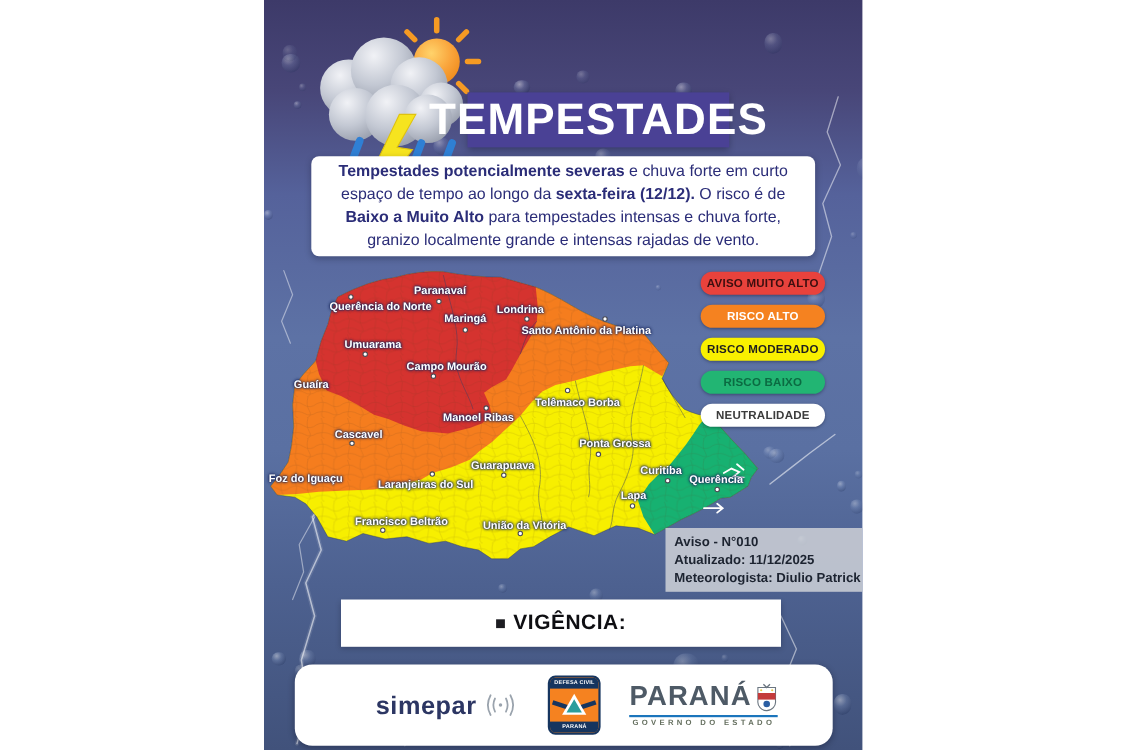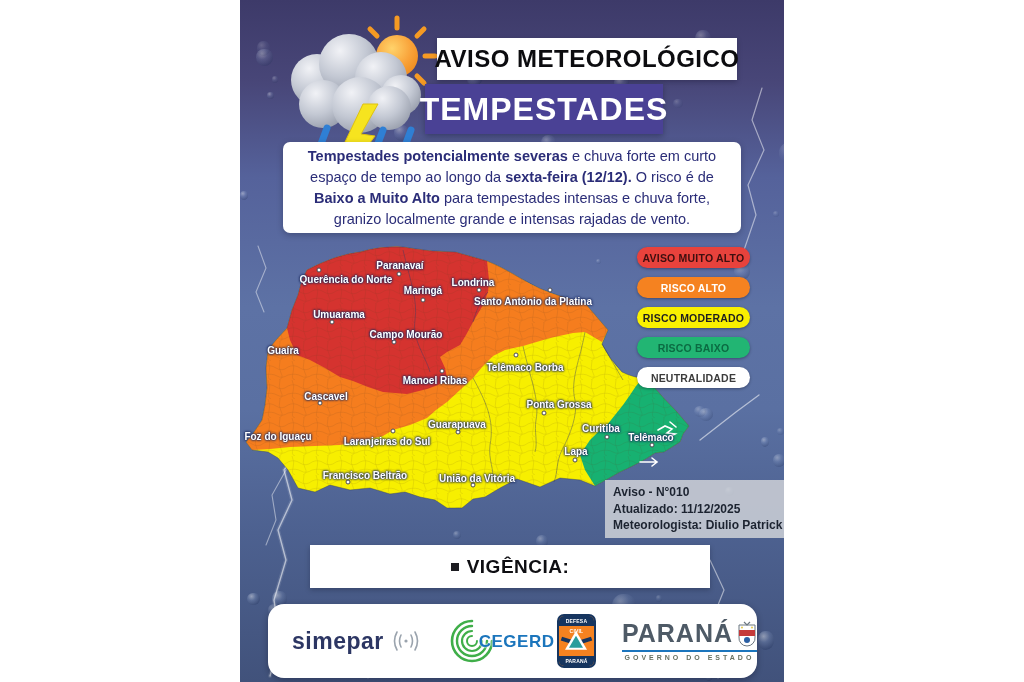--- a/index.html
+++ b/index.html
@@ -9,21 +9,21 @@
     background:linear-gradient(180deg,#3d3a69 0%,#484678 12%,#55629b 26%,#5d72a5 45%,#5a70a2 60%,#4d6190 78%,#41527b 100%);}
   .layer{position:absolute;left:0;top:0;width:100%;height:100%;}
   .drop{position:absolute;border-radius:50% 50% 55% 55%;
     background:radial-gradient(circle at 35% 28%, rgba(255,255,255,.55) 0%, rgba(170,190,225,.25) 35%, rgba(25,40,80,.35) 78%, rgba(25,40,80,0) 88%);}
   
   .kicker-banner{position:absolute;left:197px;top:38px;width:300px;height:42px;background:#ffffff;
     display:flex;align-items:center;justify-content:center;box-shadow:0 2px 5px rgba(0,0,20,.25);}
   .kicker-banner span{font-size:24px;font-weight:800;color:#0c0c0f;letter-spacing:.5px;white-space:nowrap;}
   .title-banner{position:absolute;left:185px;top:84px;width:238px;height:50px;background:#4a4195;
     display:flex;align-items:center;justify-content:center;box-shadow:0 2px 6px rgba(0,0,20,.3);}
-  .title-banner span{font-size:32px;font-weight:800;color:#ffffff;letter-spacing:1px;}
+  .title-banner span{font-size:40px;font-weight:800;color:#ffffff;letter-spacing:1px;}
   
   .desc-box{position:absolute;left:43px;top:142px;width:458px;height:91px;background:#ffffff;border-radius:7px;
     display:flex;align-items:center;justify-content:center;padding:6px 12px;box-shadow:0 2px 6px rgba(0,0,20,.25);}
   .desc-box p{margin:0;text-align:center;font-size:14.5px;line-height:21px;color:#2b2d78;}
   .desc-box b{font-weight:800;}
   
   .legend{position:absolute;left:397px;top:247px;width:113px;display:flex;flex-direction:column;gap:9px;}
   .pill{height:21px;border-radius:11px;display:flex;align-items:center;justify-content:center;
     font-size:10.5px;font-weight:800;letter-spacing:.2px;box-shadow:0 1px 3px rgba(0,0,20,.35);white-space:nowrap;}
   
@@ -205,21 +205,21 @@
         <div class="city-dot" style="left: 304px; top: 413px;"></div>
         <div class="city-label" style="left: 319px; top: 404px;">Ponta Grossa</div>
         <div class="city-label" style="left: 38px; top: 436px;">Foz do Iguaçu</div>
         <div class="city-dot" style="left: 153px; top: 431px;"></div>
         <div class="city-label" style="left: 147px; top: 441px;">Laranjeiras do Sul</div>
         <div class="city-dot" style="left: 218px; top: 432px;"></div>
         <div class="city-label" style="left: 217px; top: 424px;">Guarapuava</div>
         <div class="city-dot" style="left: 367px; top: 437px;"></div>
         <div class="city-label" style="left: 361px; top: 428px;">Curitiba</div>
         <div class="city-dot" style="left: 412px; top: 445px;"></div>
-        <div class="city-label" style="left: 411px; top: 437px;">Telêmaco</div>
+        <div class="city-label" style="left: 411px; top: 437px;">Querência</div>
         <div class="city-dot" style="left: 335px; top: 460px;"></div>
         <div class="city-label" style="left: 336px; top: 451px;">Lapa</div>
         <div class="city-dot" style="left: 233px; top: 485px;"></div>
         <div class="city-label" style="left: 237px; top: 478px; text-align: center;">União da Vitória</div>
         <div class="city-dot" style="left: 108px; top: 482px;"></div>
         <div class="city-label" style="left: 125px; top: 475px;">Francisco Beltrão</div>
       </div>
 
     <svg style="position:absolute;left:25px;top:8px;" width="175" height="180" viewBox="0 0 175 180">
       <defs>
@@ -259,23 +259,20 @@
       <g stroke="#2f7fd4" stroke-width="7" stroke-linecap="round">
         <line x1="62" y1="120" x2="56" y2="136"></line>
         <line x1="74" y1="142" x2="68" y2="158"></line>
         <line x1="118" y1="122" x2="112" y2="138"></line>
         <line x1="131" y1="146" x2="125" y2="162"></line>
         <line x1="146" y1="122" x2="140" y2="138"></line>
       </g>
       <polygon points="98,96 80,134 93,136 76,174 110,128 96,126 113,96" fill="#f6e41f" stroke="#dfc20f" stroke-width="1"></polygon>
     </svg>
 
-    <div class="kicker-banner">
-      <span>AVISO METEOROLÓGICO</span>
-    </div>
     <div class="title-banner">
       <span>TEMPESTADES</span>
     </div>
 
     <div class="desc-box">
       <p><b>Tempestades potencialmente severas</b><span> e chuva forte em curto espaço de tempo ao longo da </span><b>sexta-feira (12/12).</b><span> O risco é de </span><b>Baixo a Muito Alto</b><span> para tempestades intensas e chuva forte, granizo localmente grande e intensas rajadas de vento.</span></p>
     </div>
 
     <div class="legend">
         <div class="pill" style="background: rgb(232, 66, 60); color: rgb(61, 15, 15);">AVISO MUITO ALTO</div>
@@ -301,31 +298,20 @@
         <span class="simepar-text">simepar</span>
         <svg width="34" height="26" viewBox="0 0 34 26">
           <g fill="none" stroke="#9aa3ad" stroke-width="1.6" stroke-linecap="round">
             <path d="M8,4 Q3,13 8,22"></path>
               <path d="M12,7 Q9,13 12,19"></path>
             <path d="M26,4 Q31,13 26,22"></path>
               <path d="M22,7 Q25,13 22,19"></path>
           </g>
           <circle cx="17" cy="13" r="1.6" fill="#9aa3ad"></circle>
         </svg>
-      </div>
-      <div class="cegerd">
-        <svg width="46" height="46" viewBox="0 0 46 46" style="position:absolute;left:0;top:0;">
-          <g fill="none" stroke="#3fae49" stroke-linecap="round">
-            <path d="M23,3 A20,20 0 1 0 43,23" stroke-width="2.6"></path>
-            <path d="M23,8 A15,15 0 1 0 38,23" stroke-width="2.4"></path>
-            <path d="M23,13 A10,10 0 1 0 33,23" stroke-width="2.2"></path>
-            <path d="M23,18 A5,5 0 1 0 28,23" stroke-width="2"></path>
-          </g>
-        </svg>
-        <span class="ctext">CEGERD</span>
       </div>
       <div class="dc-badge">
         <div class="dc-top">DEFESA CIVIL</div>
         <div class="dc-mid">
           <span class="dc-wing" style="left:2px;transform:translateY(-50%) rotate(18deg);"></span>
           <span class="dc-wing" style="right:2px;transform:translateY(-50%) rotate(-18deg);"></span>
           <span class="dc-tri"></span>
         </div>
         <div class="dc-bottom">PARANÁ</div>
       </div>

